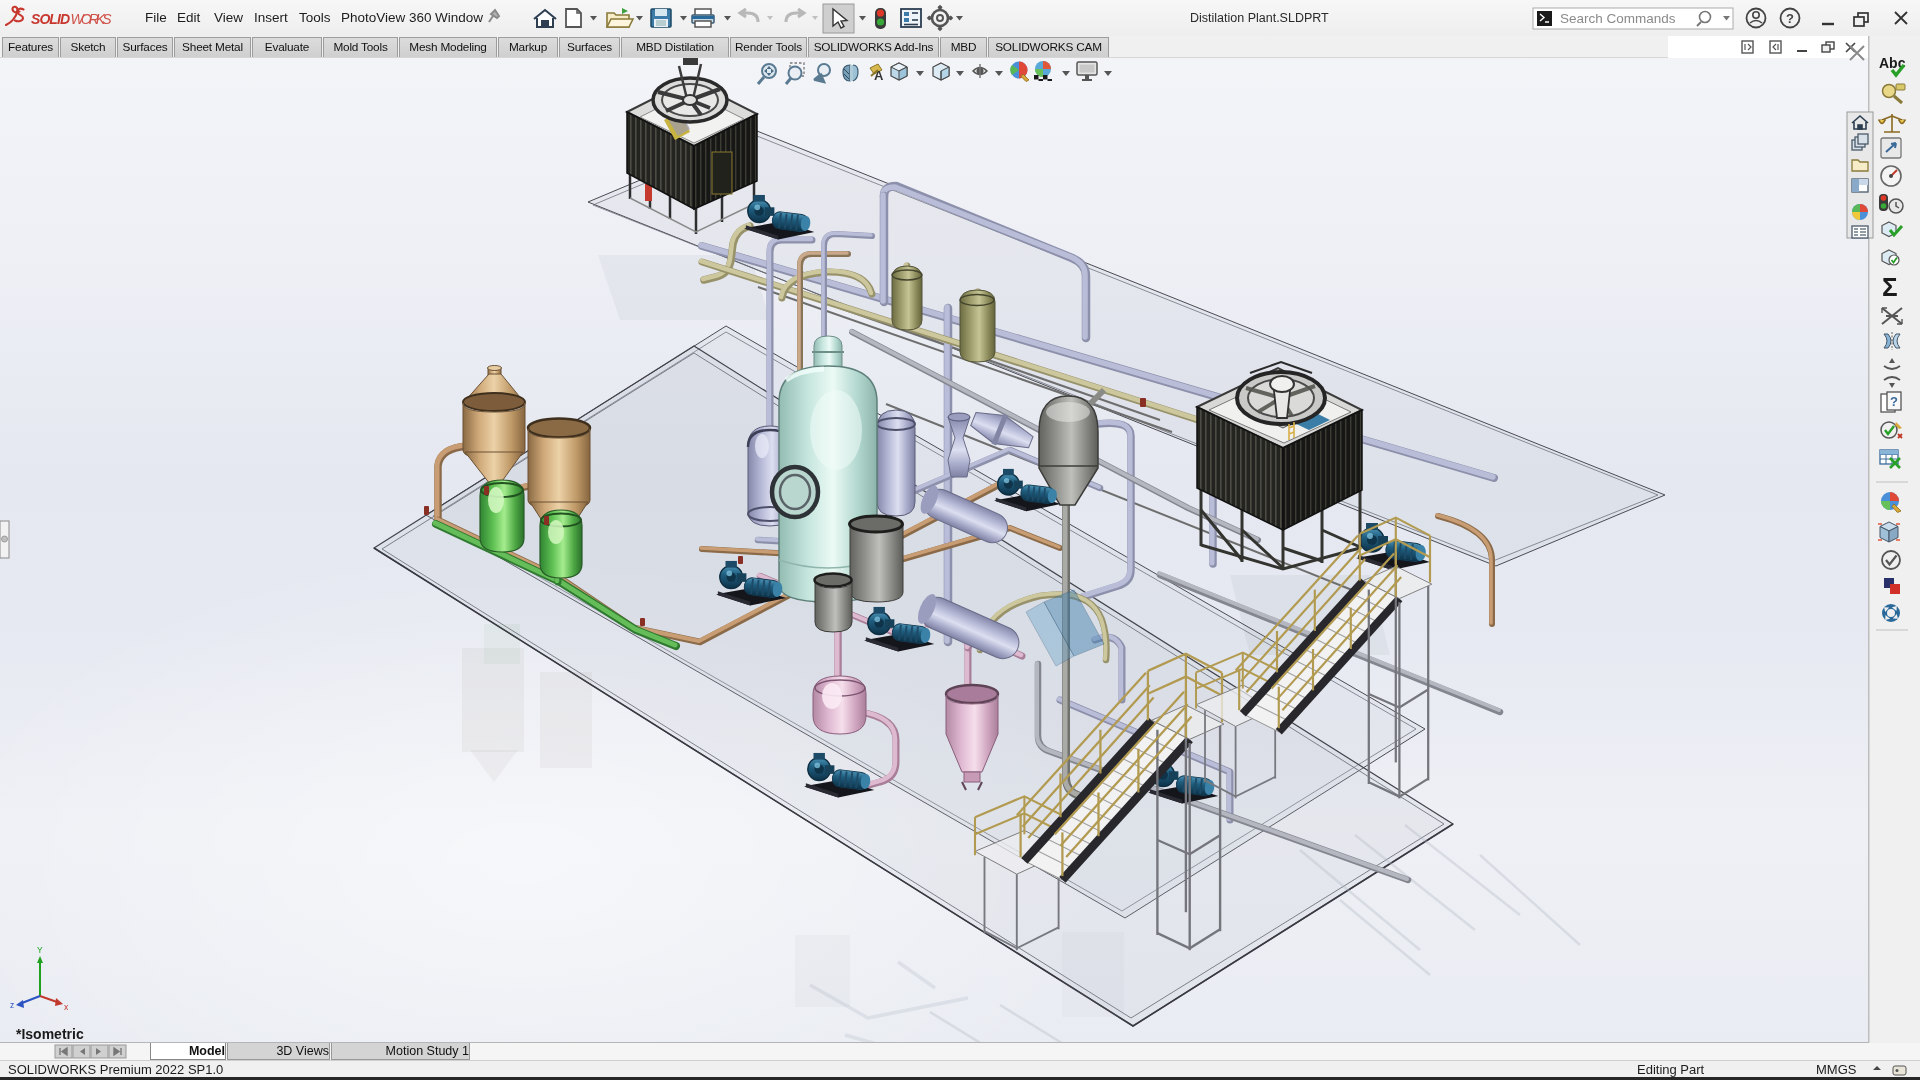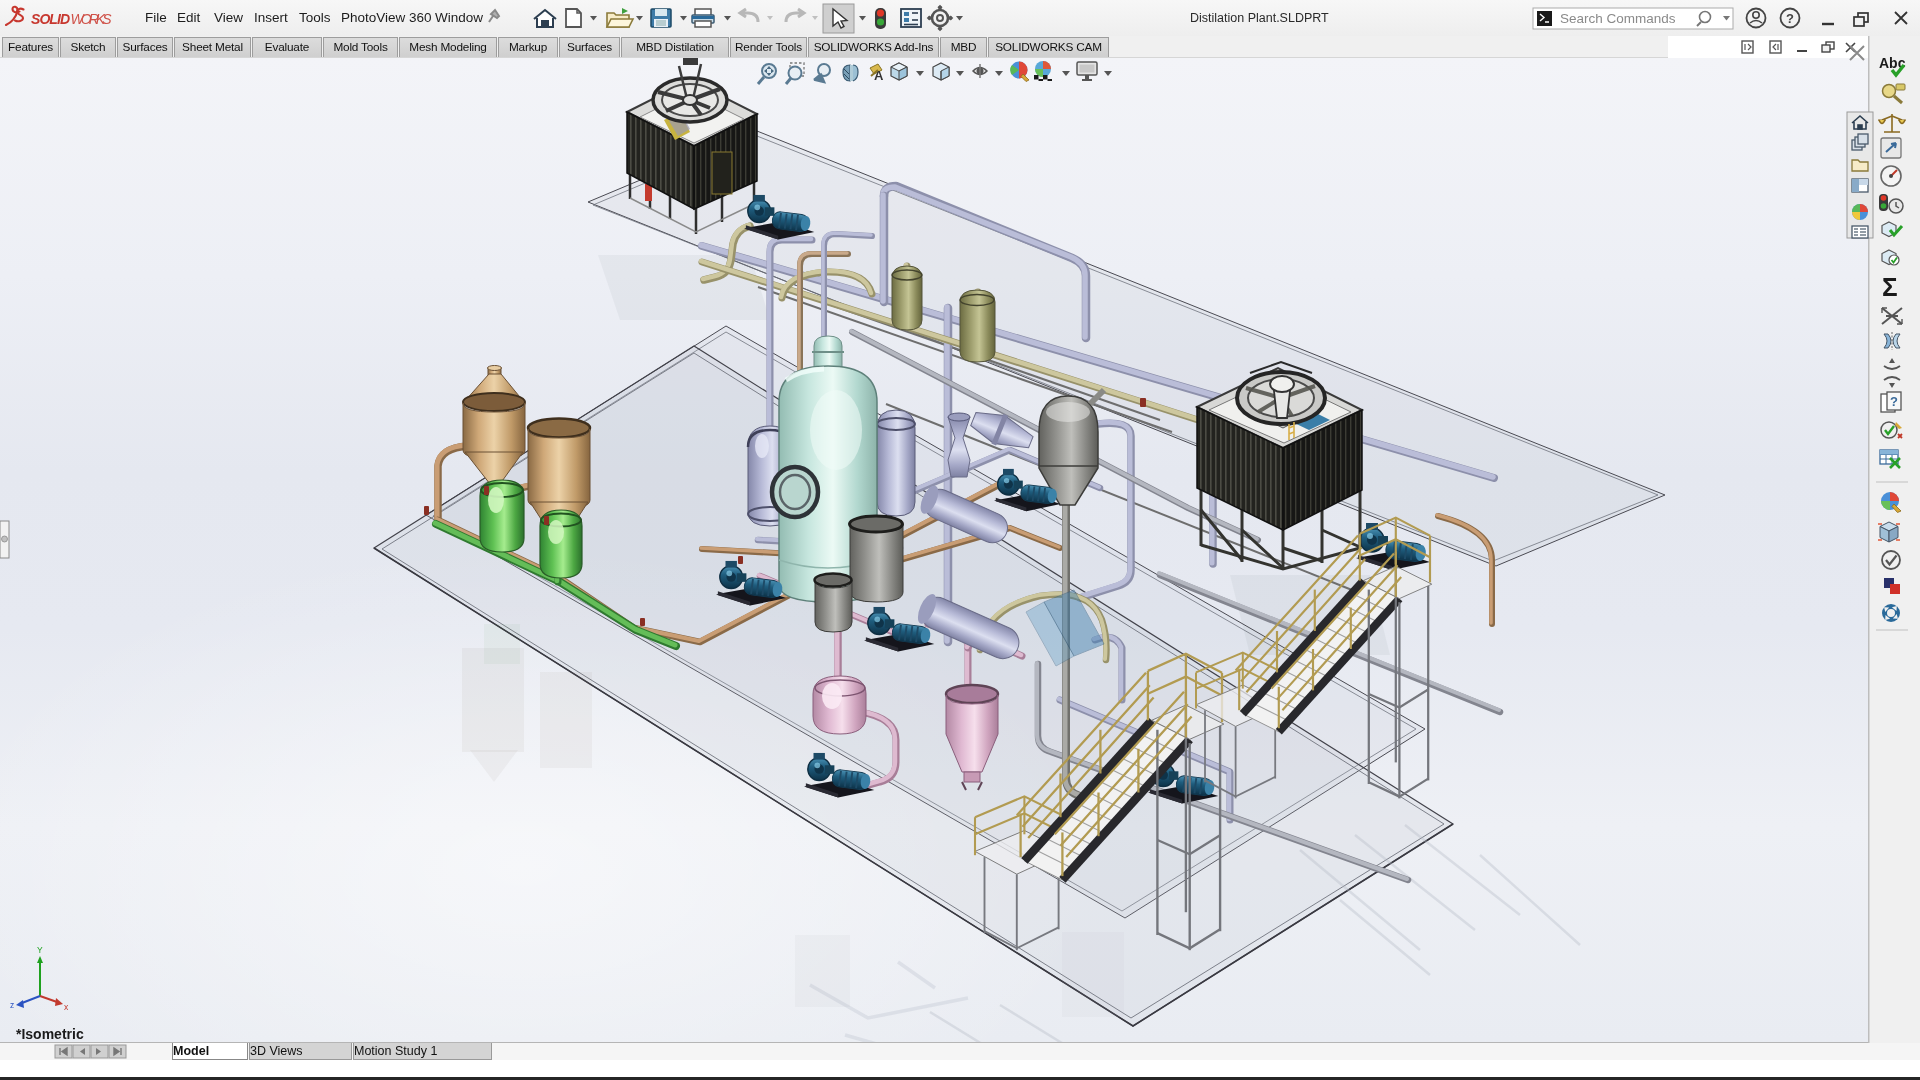--- a/index.html
+++ b/index.html
@@ -13,21 +13,21 @@
   #tabrow { position:absolute; left:0; top:36px; width:1668px; height:22px; background:#f0f0f0; border-bottom:1px solid #d6d6d6;}
   .ctab { position:absolute; top:1px; height:20px; background:linear-gradient(#dcdcdc,#cfcfcf); border:1px solid #9d9d9d; border-bottom:none; font-size:11.8px; color:#111; text-align:center; line-height:19px; letter-spacing:-0.2px; }
   
   #viewport { position:absolute; left:0; top:58px; width:1868px; height:985px; background:radial-gradient(ellipse 950px 520px at 28% 82%, rgba(255,255,255,0.5), rgba(255,255,255,0) 62%),linear-gradient(180deg,#f3f4f8 0%, #edeff5 22%, #e5e8f0 42%, #e6e9f1 58%, #eef0f5 78%, #e9ecf2 100%); border-bottom:1px solid #b5b5b5; overflow:hidden;}
   #vpsvg { position:absolute; left:0; top:0; }
   #isolabel { position:absolute; left:16px; top:968px; font-size:14px; font-weight:bold; color:#1a1a1a; }
   
   #rightpane { position:absolute; left:1868px; top:36px; width:52px; height:1024px; background:#e5e5e5; border-left:1px solid #bdbdbd; }
   
   #bottabs { position:absolute; left:0; top:1043px; width:1920px; height:17px; background:#f5f5f5; }
-  .btab { position:absolute; top:0px; height:17px; background:#d4d4d4; border:1px solid #999; border-top:none; font-size:12.5px; color:#111; text-align:left; line-height:16px;margin-left:22px;}
+  .btab { position:absolute; top:0px; height:17px; background:#d4d4d4; border:1px solid #999; border-top:none; font-size:12.5px; color:#111; text-align:right; line-height:16px;}
   
   #statusbar { position:absolute; left:0; top:1060px; width:1920px; height:17px; background:#f0f0f0; border-top:1px solid #cfcfcf; font-size:13px; color:#1c1c1c; }
   #blackstrip { position:absolute; left:0; top:1077px; width:1920px; height:3px; background:#262626; }
 </style>
 </head>
 <body>
 <div id="app">
   <div id="titlebar">
     <svg width="1920" height="36" style="position:absolute;left:0;top:0">
 
@@ -854,14 +854,26 @@
           <path d="M 85 5 l -5 3.5 l 5 3.5 z"></path>
           <path d="M 96 5 l 5 3.5 l -5 3.5 z"></path>
           <path d="M 121 5 l 0 7 M 114 5 l 5 3.5 l -5 3.5 z" stroke="#777" stroke-width="1.4"></path>
         </g>
       </g>
     </svg>
     <div class="btab" style="left:150px;width:76px;background:#fff;border-color:#888;font-weight:bold">Model</div>
     <div class="btab" style="left:227px;width:103px">3D Views</div>
     <div class="btab" style="left:331px;width:139px">Motion Study 1</div>
   </div>
+  <div id="statusbar">
+    <div style="position:absolute;left:8px;top:1px">SOLIDWORKS Premium 2022 SP1.0</div>
+    <div style="position:absolute;left:1637px;top:1px">Editing Part</div>
+    <div style="position:absolute;left:1816px;top:1px">MMGS</div>
+    <svg width="1920" height="17" style="position:absolute;left:0;top:0" id="sbicons">
+      <path d="M 1873 9 l 4 -4 l 4 4 z" fill="#444"></path>
+      <g transform="translate(1893,2)">
+          <rect x="0" y="3" width="13" height="9" rx="2" fill="#e8e4d8" stroke="#555" stroke-width="1"></rect>
+          <circle cx="4" cy="7.5" r="1.5" fill="#555"></circle>
+        </g>
+    </svg>
+  </div>
   <div id="blackstrip"></div>
 </div>
 
 </body></html>

